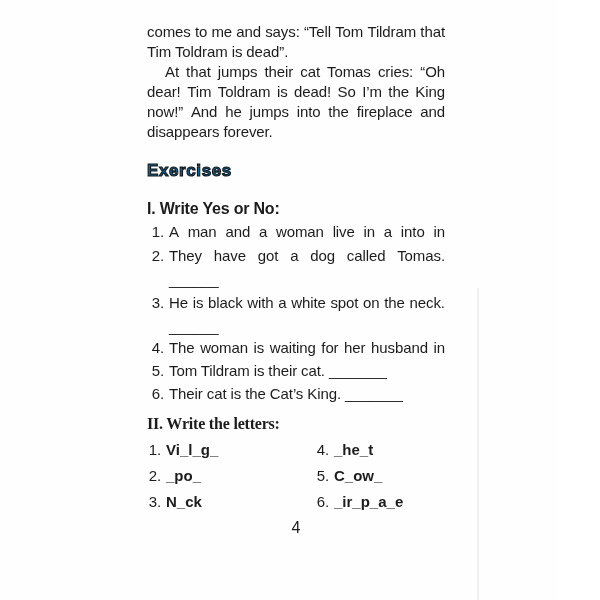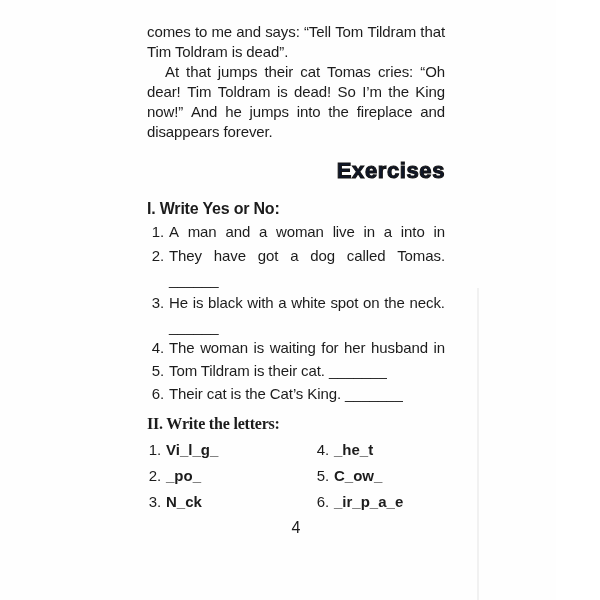--- a/index.html
+++ b/index.html
@@ -5,22 +5,22 @@
   html,body{margin:0;padding:0;background:#ffffff;}
   .page{
     position:relative;width:556px;height:600px;background:#fefefe;
     font-family:"Liberation Sans",sans-serif;color:#1c1c1c;overflow:hidden;
   }
   .content{position:absolute;left:147px;top:22px;width:298px;font-size:15px;letter-spacing:-0.1px;}
   .line{height:20px;line-height:20px;white-space:nowrap;}
   .jline{display:flex;justify-content:space-between;}
   .indent{padding-left:18px;}
   .ex-title{
-    margin:16px 0 0;text-align:right;font-size:22px;line-height:26px;height:26px;
-    font-weight:bold;-webkit-text-stroke:1.1px #141414;letter-spacing:0.6px;color:#0f172a;
+    margin:16px 0 0;text-align:left;font-size:17px;line-height:26px;height:26px;
+    font-weight:bold;-webkit-text-stroke:1.1px #141414;letter-spacing:0.6px;color:#0369a1;
   }
   .sec-head{margin-top:15px;font-weight:bold;font-size:16px;height:20px;line-height:20px;letter-spacing:-0.2px;}
   .sec-head.second{margin-top:10px;font-family:Liberation Serif, serif;}
   .items{margin-top:3px;}
   .item{position:relative;padding-left:22px;}
   .item .num{position:absolute;left:0;top:0;width:17px;height:20px;line-height:20px;text-align:right;}
   .m4{margin-top:4px;} .m3{margin-top:3px;} .m1{margin-top:1px;}
   .blank-line{margin-top:4px;}
   .letters{margin-top:6px;}
   .lrow{display:flex;height:20px;line-height:20px;margin-bottom:6px;}

